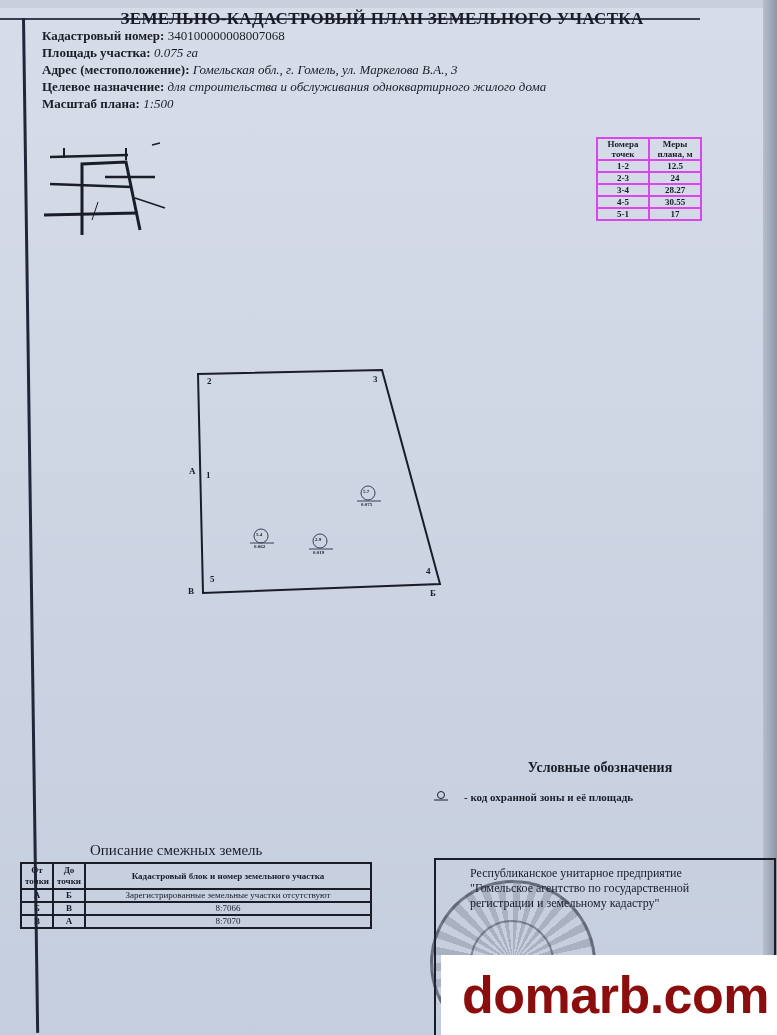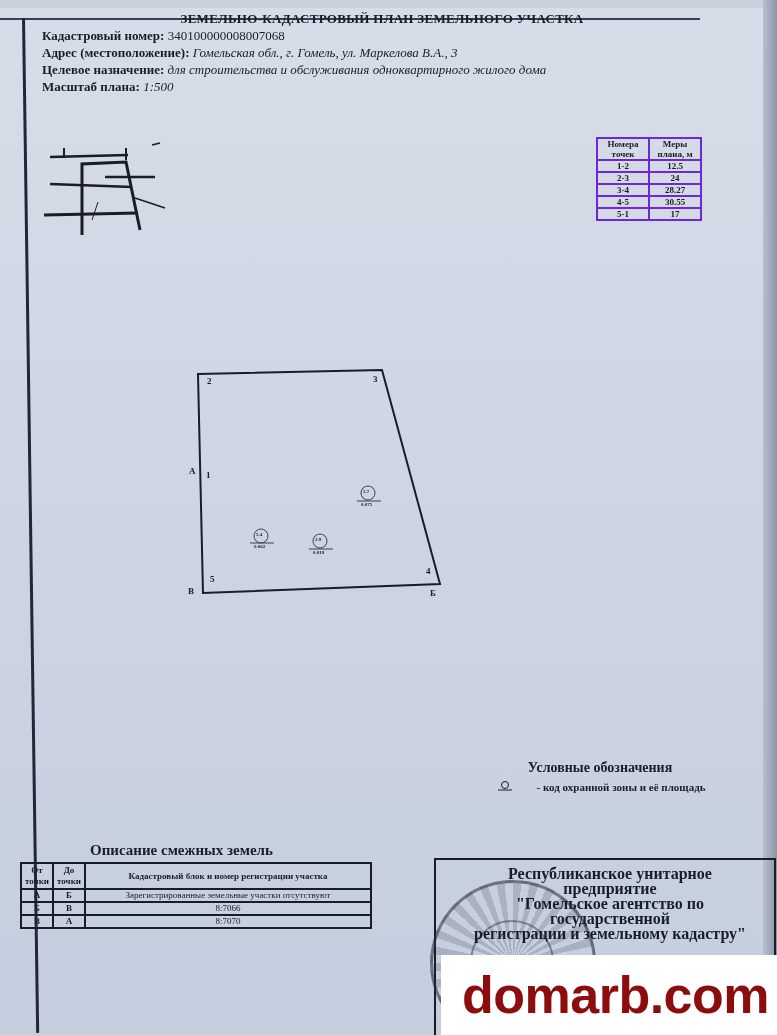--- a/index.html
+++ b/index.html
@@ -18,56 +18,56 @@
       background: linear-gradient(90deg, #b7bfcd, #8e97a8);
     }
     .top-rule {
       position: absolute; left: 0; top: 18px; width: 700px; height: 2px; background: #3a3f50;
     }
     .left-rule {
       position: absolute; left: 22px; top: 18px; width: 3px; height: 1015px;
       background: #22263a; transform: rotate(-0.8deg); transform-origin: top left;
     }
     .header-block { position: absolute; left: 42px; top: 10px; width: 640px; font-size: 13px; line-height: 17px; }
-    .doc-title { text-align: center; font-weight: bold; font-size: 13px; letter-spacing: 0.3px; margin-left: 40px; }
+    .doc-title { text-align: center; font-weight: bold; font-size: 17px; letter-spacing: 0.3px; margin-left: 40px; }
     .field { white-space: nowrap; }
     .field .lbl { font-weight: bold; }
     .field .val { font-style: italic; }
     .field .val.plain { font-style: normal; }
 
     
     .measures { position: absolute; left: 596px; top: 137px; border-collapse: collapse; font-size: 9px; font-weight: bold; }
-    .measures td, .measures th { border: 2px solid #6d28d9; padding: 0 4px; text-align: center; line-height: 10px; }
+    .measures td, .measures th { border: 2px solid #d946ef; padding: 0 4px; text-align: center; line-height: 10px; }
     .measures th { font-weight: bold; width: 42px; }
 
     
     .sketch { position: absolute; left: 40px; top: 140px; width: 140px; height: 100px; }
 
     
     .plan { position: absolute; left: 180px; top: 360px; width: 280px; height: 250px; }
     .pt-label { position: absolute; font-size: 9px; font-weight: bold; }
 
     
     .legend { position: absolute; left: 430px; top: 760px; width: 340px; font-size: 11px; }
-    .legend-title { font-weight: bold; font-size: 14px; text-align: center; margin-bottom: 2px; }
-    .legend-row { display: flex; align-items: center; gap: 20px; height: 17px; white-space: nowrap; font-weight: bold; justify-content: center; }
+    .legend-title { font-weight: bold; font-size: 14px; text-align: center; margin-bottom: 12px; }
+    .legend-row { display: flex; align-items: center; gap: 12px; height: 17px; white-space: nowrap; font-weight: bold; }
     .legend-sym { width: 22px; display: flex; justify-content: center; align-items: center; }
 
     
-    .adj-title { position: absolute; left: 90px; top: 842px; font-weight: bold; font-size: 15px; }
+    .adj-title { position: absolute; left: 90px; top: 842px; font-weight: normal; font-size: 15px; }
     .adj { position: absolute; left: 20px; top: 862px; width: 352px; border-collapse: collapse; font-size: 9px; }
     .adj td, .adj th { border: 2px solid #1a1c28; text-align: center; padding: 0 2px; line-height: 11px; }
     .adj th { font-weight: bold; }
 
     
     .stamp-box {
       position: absolute; left: 434px; top: 858px; width: 338px; height: 180px;
       border: 2px solid #1a1c28; border-bottom: none;
     }
-    .stamp-text { position: absolute; left: 470px; top: 866px; width: 280px; text-align: center; font-weight: bold; font-size: 16px; line-height: 15px; }
+    .stamp-text { position: absolute; left: 470px; top: 866px; width: 280px; text-align: left; font-weight: normal; font-size: 12px; line-height: 15px; }
     .seal {
       position: absolute; left: 430px; top: 880px; width: 160px; height: 160px; border-radius: 50%;
       border: 3px solid rgba(40,44,60,0.55);
       background: repeating-conic-gradient(rgba(40,44,60,0.18) 0 6deg, transparent 6deg 12deg);
     }
     .seal-inner {
       position: absolute; left: 470px; top: 920px; width: 80px; height: 80px; border-radius: 50%;
       border: 2px solid rgba(40,44,60,0.45);
     }
 
@@ -86,20 +86,24 @@
 <div class="sheet"></div>
 <div class="right-shadow"></div>
 <div class="top-rule"></div>
 <div class="left-rule"></div>
 
 <div class="header-block">
   <div class="doc-title">ЗЕМЕЛЬНО-КАДАСТРОВЫЙ ПЛАН ЗЕМЕЛЬНОГО УЧАСТКА</div>
   <div class="field">
     <span class="lbl">Кадастровый номер:</span>
     <span class="val plain">340100000008007068</span>
+  </div>
+  <div class="field">
+    <span class="lbl">Площадь участка:</span>
+    <span class="val">0.075 га</span>
   </div>
   <div class="field">
     <span class="lbl">Адрес (местоположение):</span>
     <span class="val">Гомельская обл., г. Гомель, ул. Маркелова В.А., 3</span>
   </div>
   <div class="field">
     <span class="lbl">Целевое назначение:</span>
     <span class="val">для строительства и обслуживания одноквартирного жилого дома</span>
   </div>
   <div class="field">
@@ -193,21 +197,21 @@
     <span>- код охранной зоны и её площадь</span>
   </div>
 </div>
 
 <div class="adj-title">Описание смежных земель</div>
 <table class="adj">
   <tbody>
       <tr>
     <th style="width:26px">От точки</th>
     <th style="width:26px">До точки</th>
-    <th style="height:24px">Кадастровый блок и номер регистрации участка</th>
+    <th style="height:24px">Кадастровый блок и номер земельного участка</th>
   </tr>
   <tr>
     <td style="font-weight:bold">А</td>
     <td style="font-weight:bold">Б</td>
     <td>Зарегистрированные земельные участки отсутствуют</td>
   </tr>
   <tr>
     <td style="font-weight:bold">Б</td>
     <td style="font-weight:bold">В</td>
     <td>8:7066</td>

